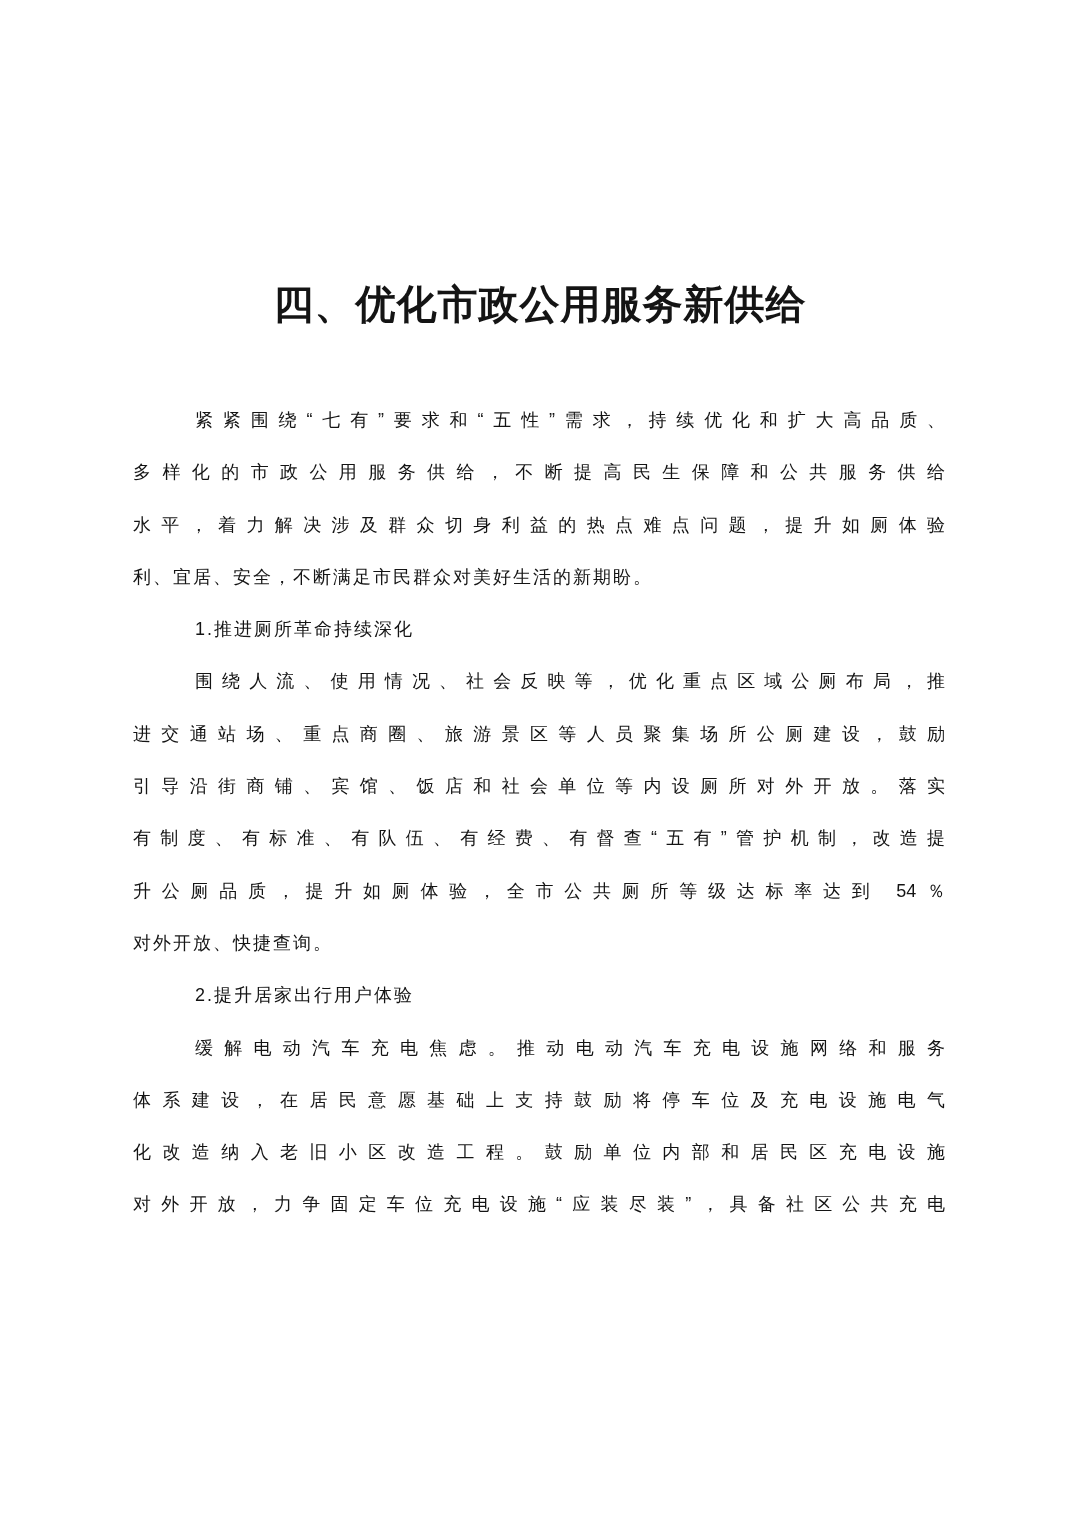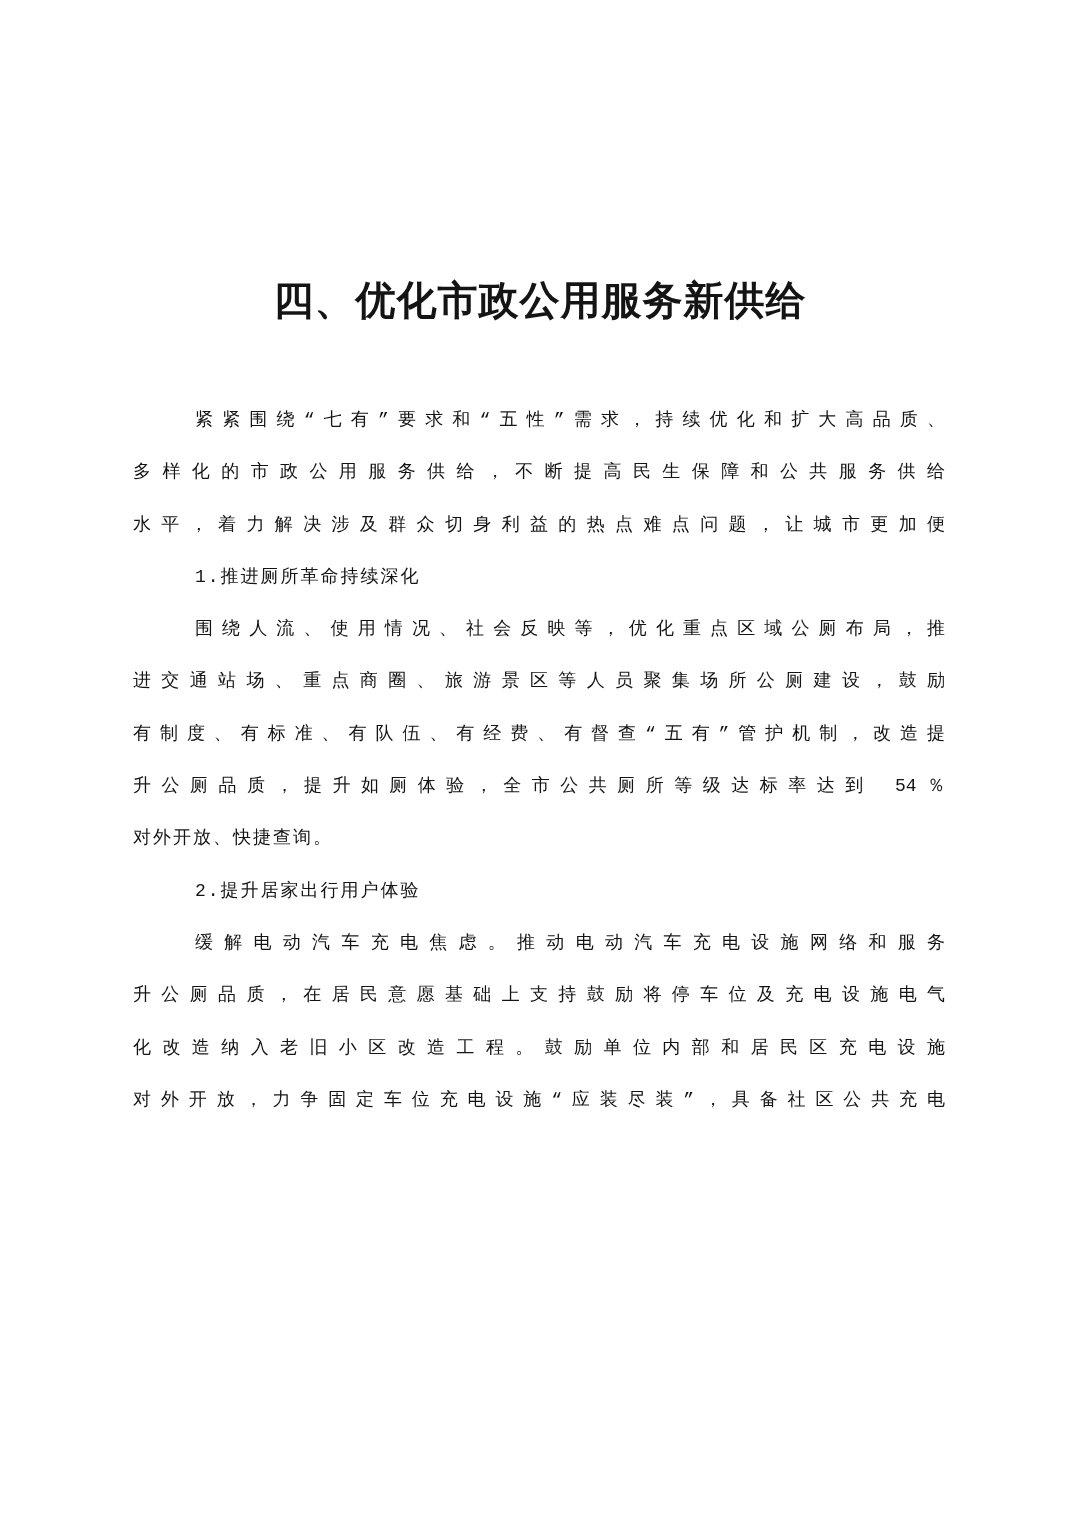--- a/index.html
+++ b/index.html
@@ -5,21 +5,21 @@
   html, body {
     margin: 0;
     padding: 0;
     background: #ffffff;
   }
   .page {
     position: relative;
     width: 1080px;
     height: 1350px;
     background: #ffffff;
-    font-family: Liberation Mono, monospace;
+    font-family: Liberation Sans, sans-serif;
     color: #141414;
     overflow: hidden;
   }
   .doc-title {
     position: absolute;
     top: 278px;
     left: 0;
     width: 100%;
     text-align: center;
     font-size: 40px;
@@ -75,30 +75,32 @@
 </head>
 <body>
 
 <div class="page">
 
   <div class="doc-title">四、优化市政公用服务新供给</div>
 
   <div class="content">
     <div class="line indent justify">紧紧围绕“七有”要求和“五性”需求，持续优化和扩大高品质、</div>
     <div class="line justify">多样化的市政公用服务供给，不断提高民生保障和公共服务供给</div>
-    <div class="line justify">水平，着力解决涉及群众切身利益的热点难点问题，让城市更加便</div>
+    <div class="line justify">水平，着力解决涉及群众切身利益的热点难点问题，提升如厕体验</div>
+    <div class="line">利、宜居、安全，不断满足市民群众对美好生活的新期盼。</div>
     <div class="line indent">1.推进厕所革命持续深化</div>
     <div class="line indent justify">围绕人流、使用情况、社会反映等，优化重点区域公厕布局，推</div>
     <div class="line justify">进交通站场、重点商圈、旅游景区等人员聚集场所公厕建设，鼓励</div>
+    <div class="line justify">引导沿街商铺、宾馆、饭店和社会单位等内设厕所对外开放。落实</div>
     <div class="line justify">有制度、有标准、有队伍、有经费、有督查“五有”管护机制，改造提</div>
     <div class="line justify">升公厕品质，提升如厕体验，全市公共厕所等级达标率达到 54％</div>
     <div class="line">对外开放、快捷查询。</div>
     <div class="line indent">2.提升居家出行用户体验</div>
     <div class="line indent justify">缓解电动汽车充电焦虑。推动电动汽车充电设施网络和服务</div>
-    <div class="line justify">升公厕品质，在居民意愿基础上支持鼓励将停车位及充电设施电气</div>
+    <div class="line justify">体系建设，在居民意愿基础上支持鼓励将停车位及充电设施电气</div>
     <div class="line justify">化改造纳入老旧小区改造工程。鼓励单位内部和居民区充电设施</div>
     <div class="line justify">对外开放，力争固定车位充电设施“应装尽装”，具备社区公共充电</div>
   </div>
 
   <div class="footer">
     <span class="dash">—</span>
     <span class="num">30</span>
     <span class="dash">—</span>
   </div>
 

